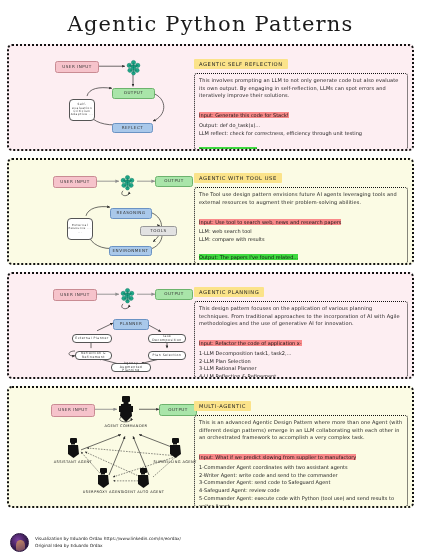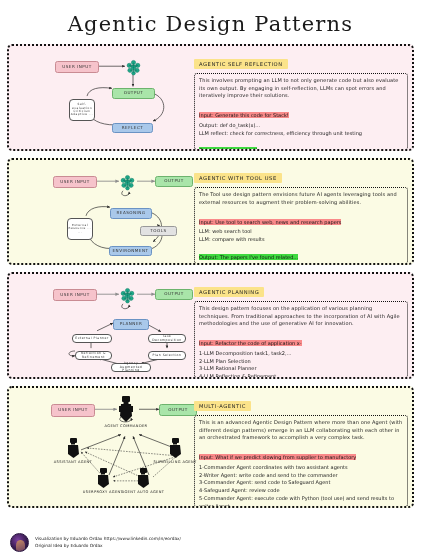--- a/index.html
+++ b/index.html
@@ -140,21 +140,21 @@
   .avatar:after {
     content:""; position:absolute; left:5px; top:6px; width:9px; height:12px;
     border-radius: 45% 45% 35% 35%;
     background: linear-gradient(160deg,#c68a63,#6a3f63);
   }
   .credit { font-size: 4.3px; line-height: 1.7; color: #1d1d1d; padding-top: 2px; }
 </style>
 </head>
 <body>
 
-<h1 class="page-title">Agentic Design Patterns</h1>
+<h1 class="page-title">Agentic Python Patterns</h1>
 
 <div class="panel pink">
   <div class="diagram">
     <svg class="wires" viewBox="0 0 200 107" preserveAspectRatio="none">
       <defs>
         <marker id="a1" markerWidth="5" markerHeight="5" refX="4" refY="2" orient="auto">
           <path d="M0,0 L4,2 L0,4 z" fill="#2a2a2a"></path>
         </marker>
       </defs>
       <line class="wire" x1="90" y1="21" x2="116" y2="21" marker-end="url(#a1)"></line>

